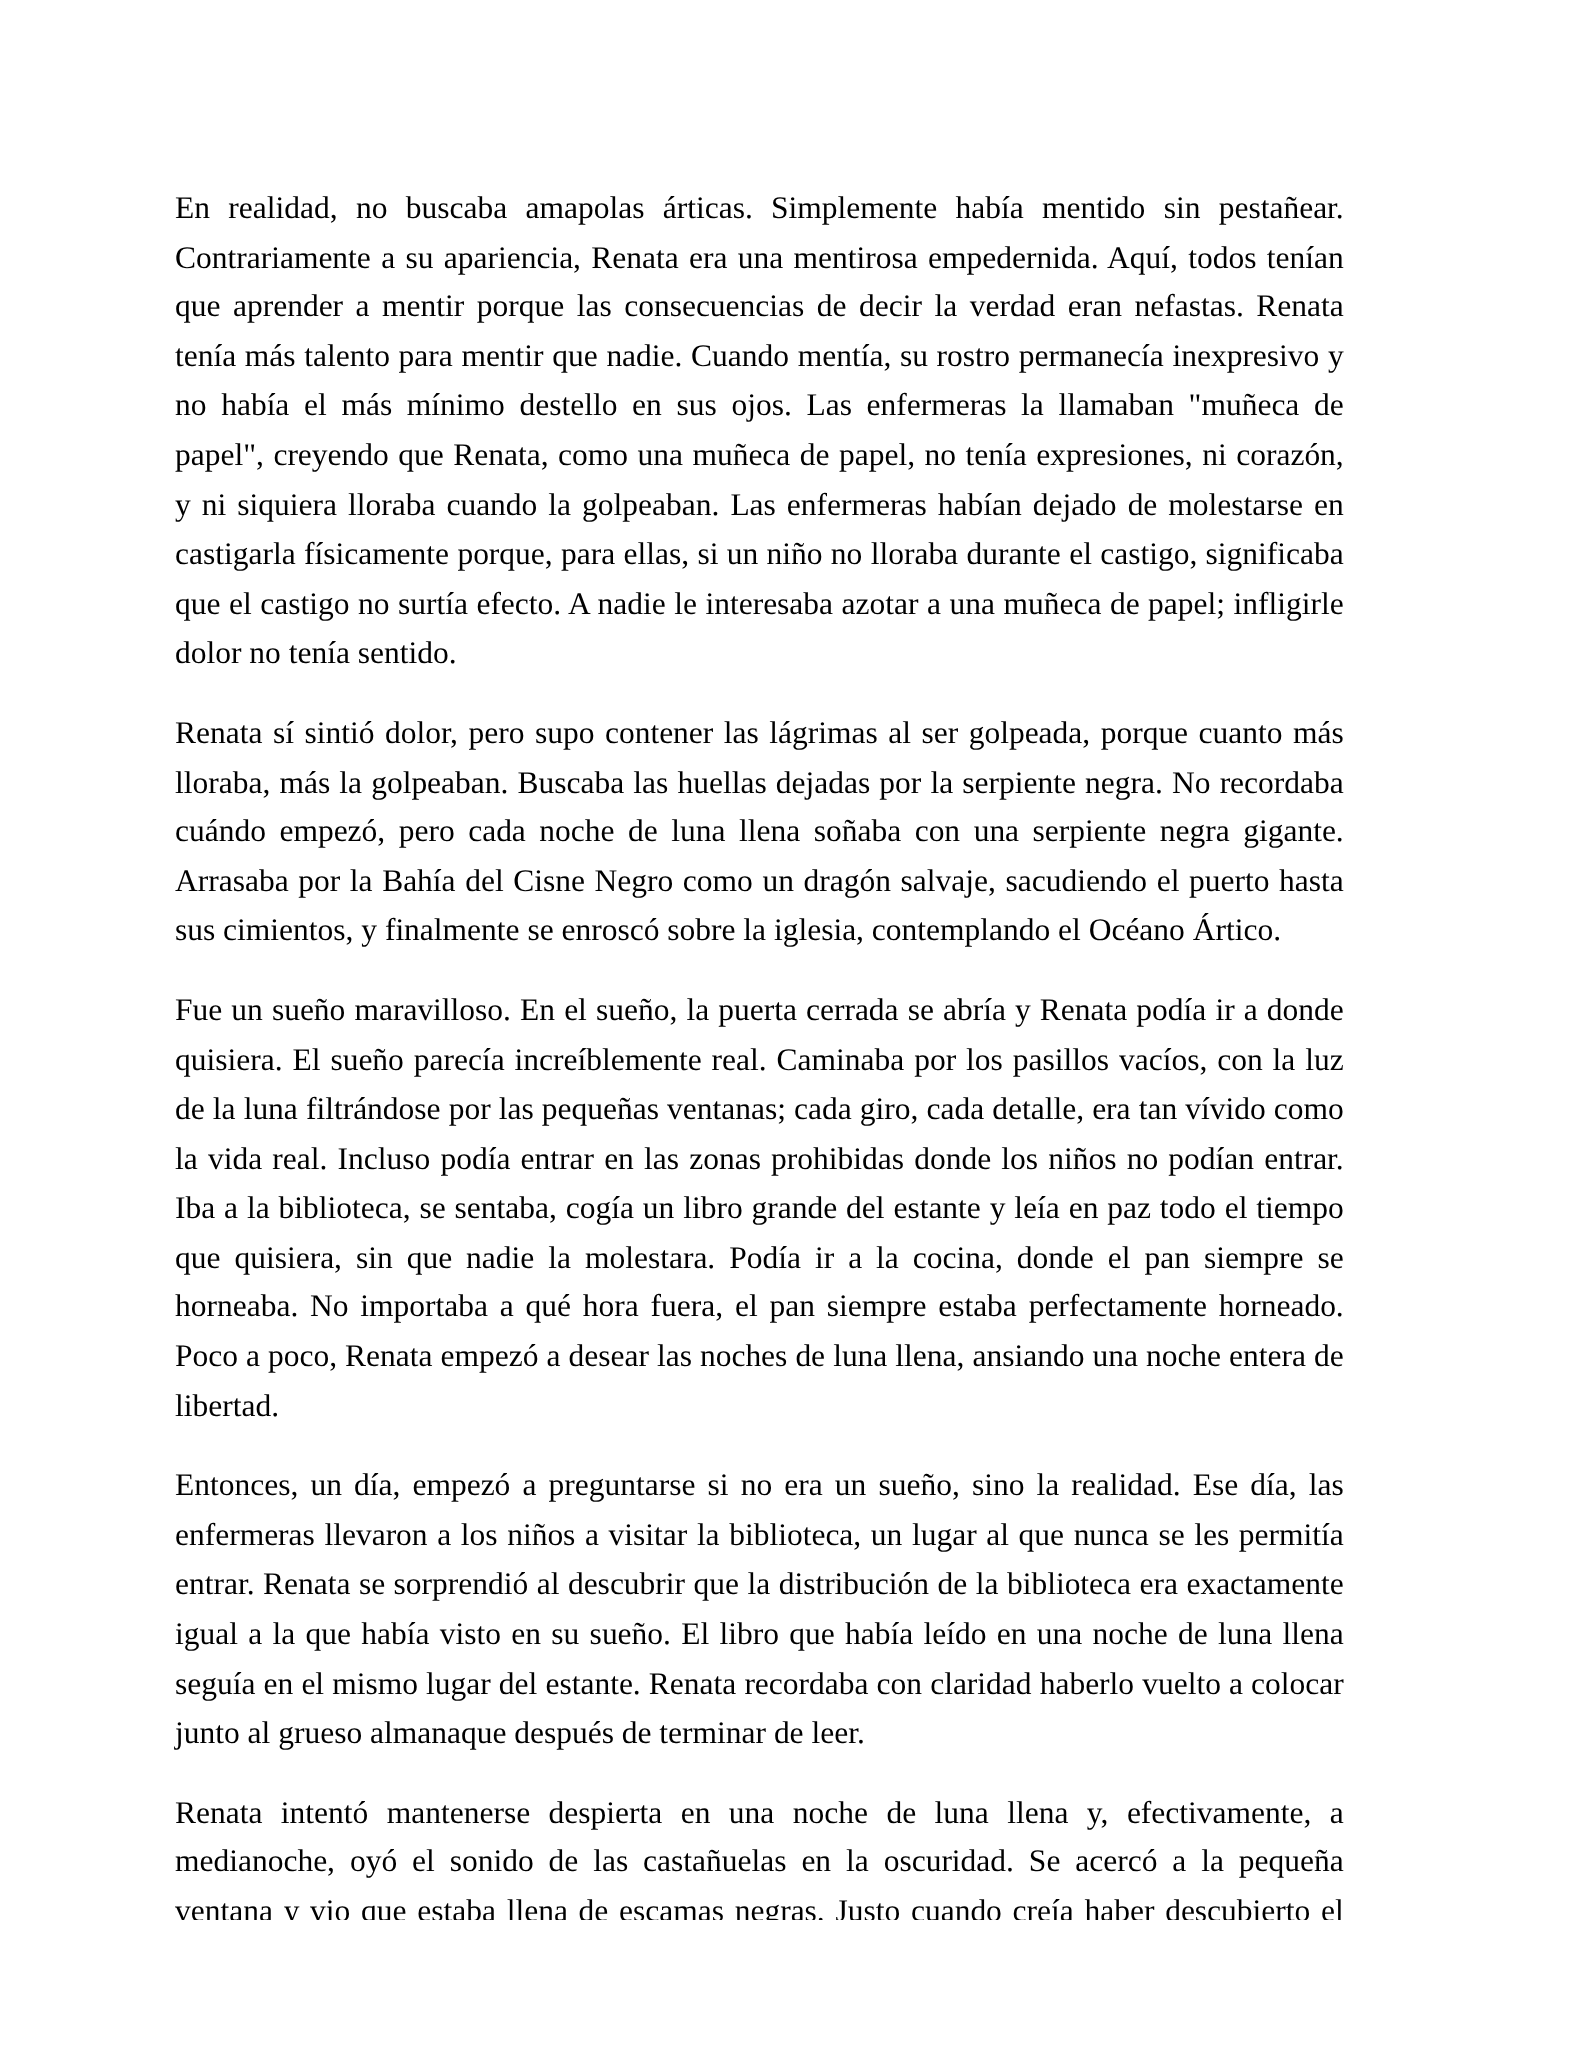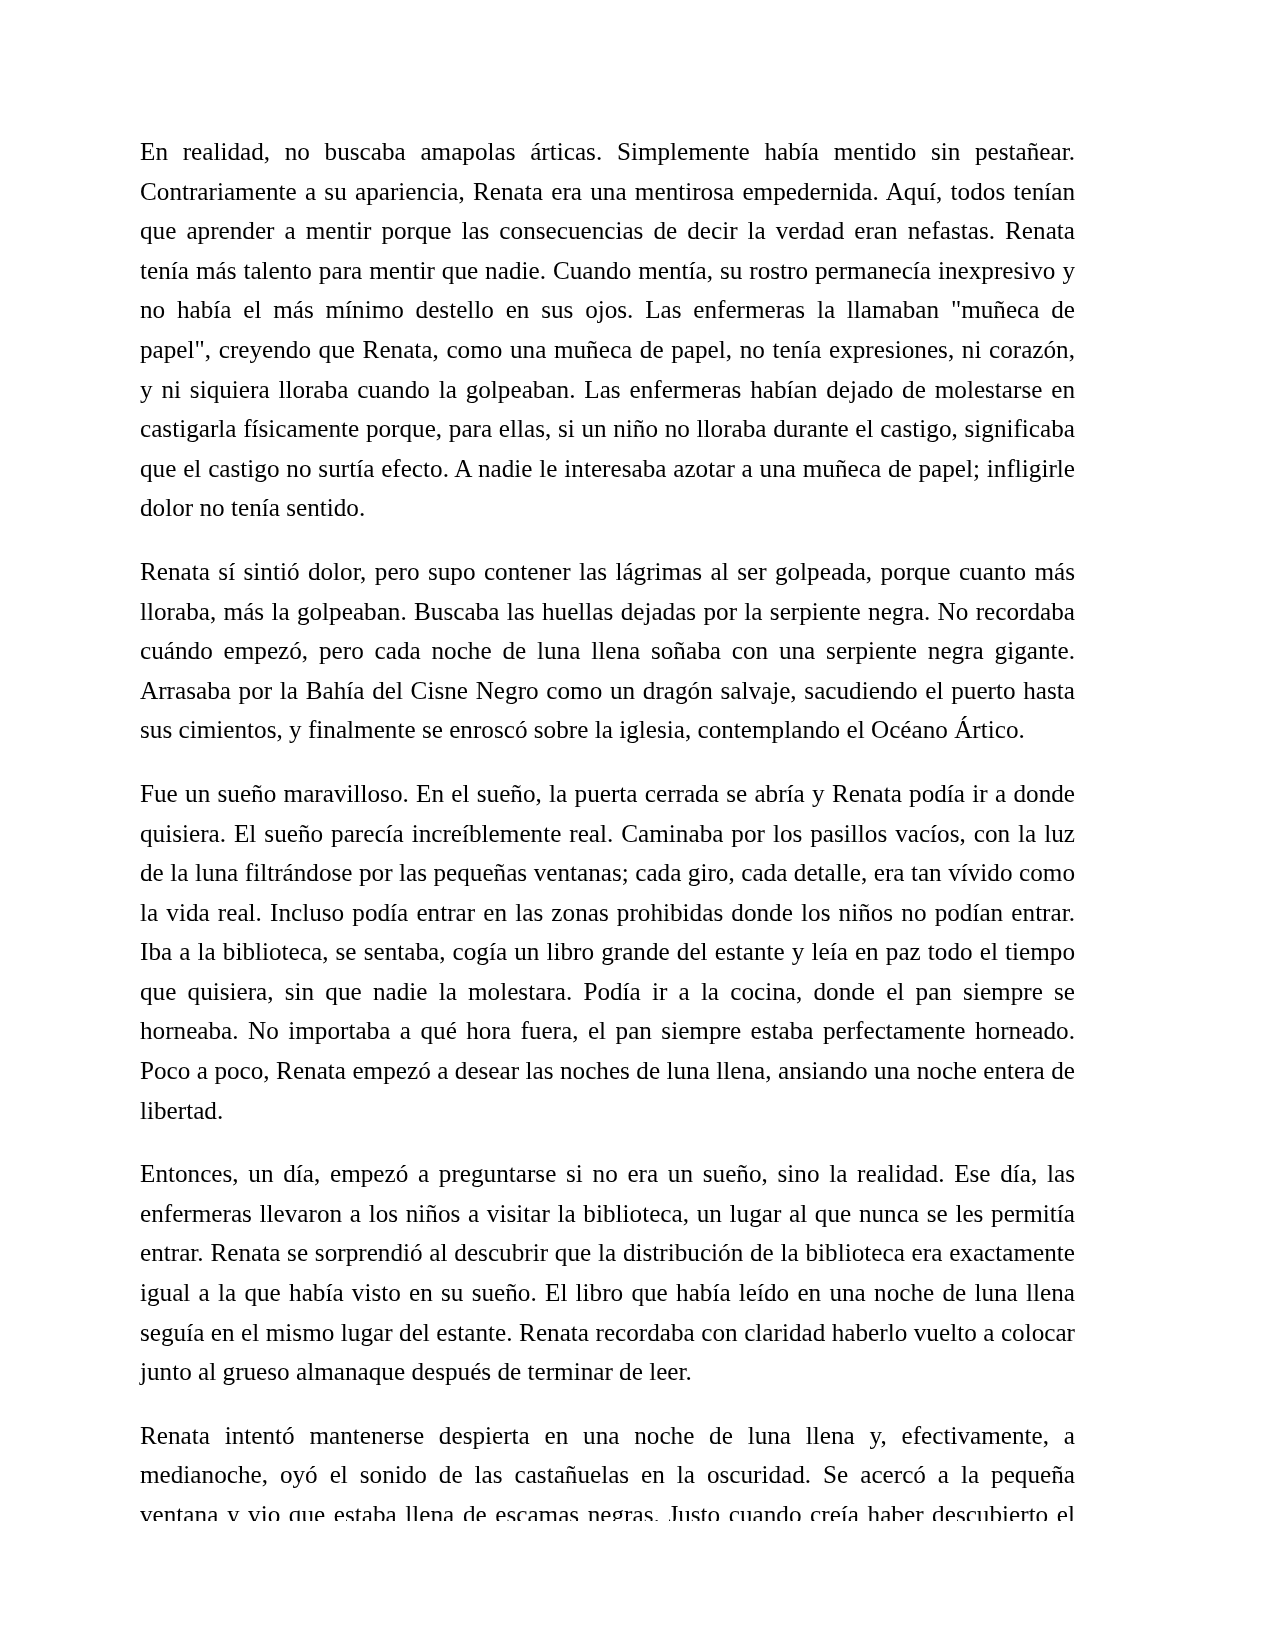--- a/index.html
+++ b/index.html
@@ -11,21 +11,21 @@
 
   body {
     font-family: "Liberation Serif", "DejaVu Serif", serif;
     color: #000000;
   }
 
   #page {
     position: relative;
     width: 1275px;
     height: 1521px;
-    margin: 0 auto;
+    margin: 15px auto;
     background: #ffffff;
     box-sizing: border-box;
     overflow: hidden;
   }
 
   #text-column {
     position: absolute;
     left: 140px;
     top: 132px;
     width: 935px;

